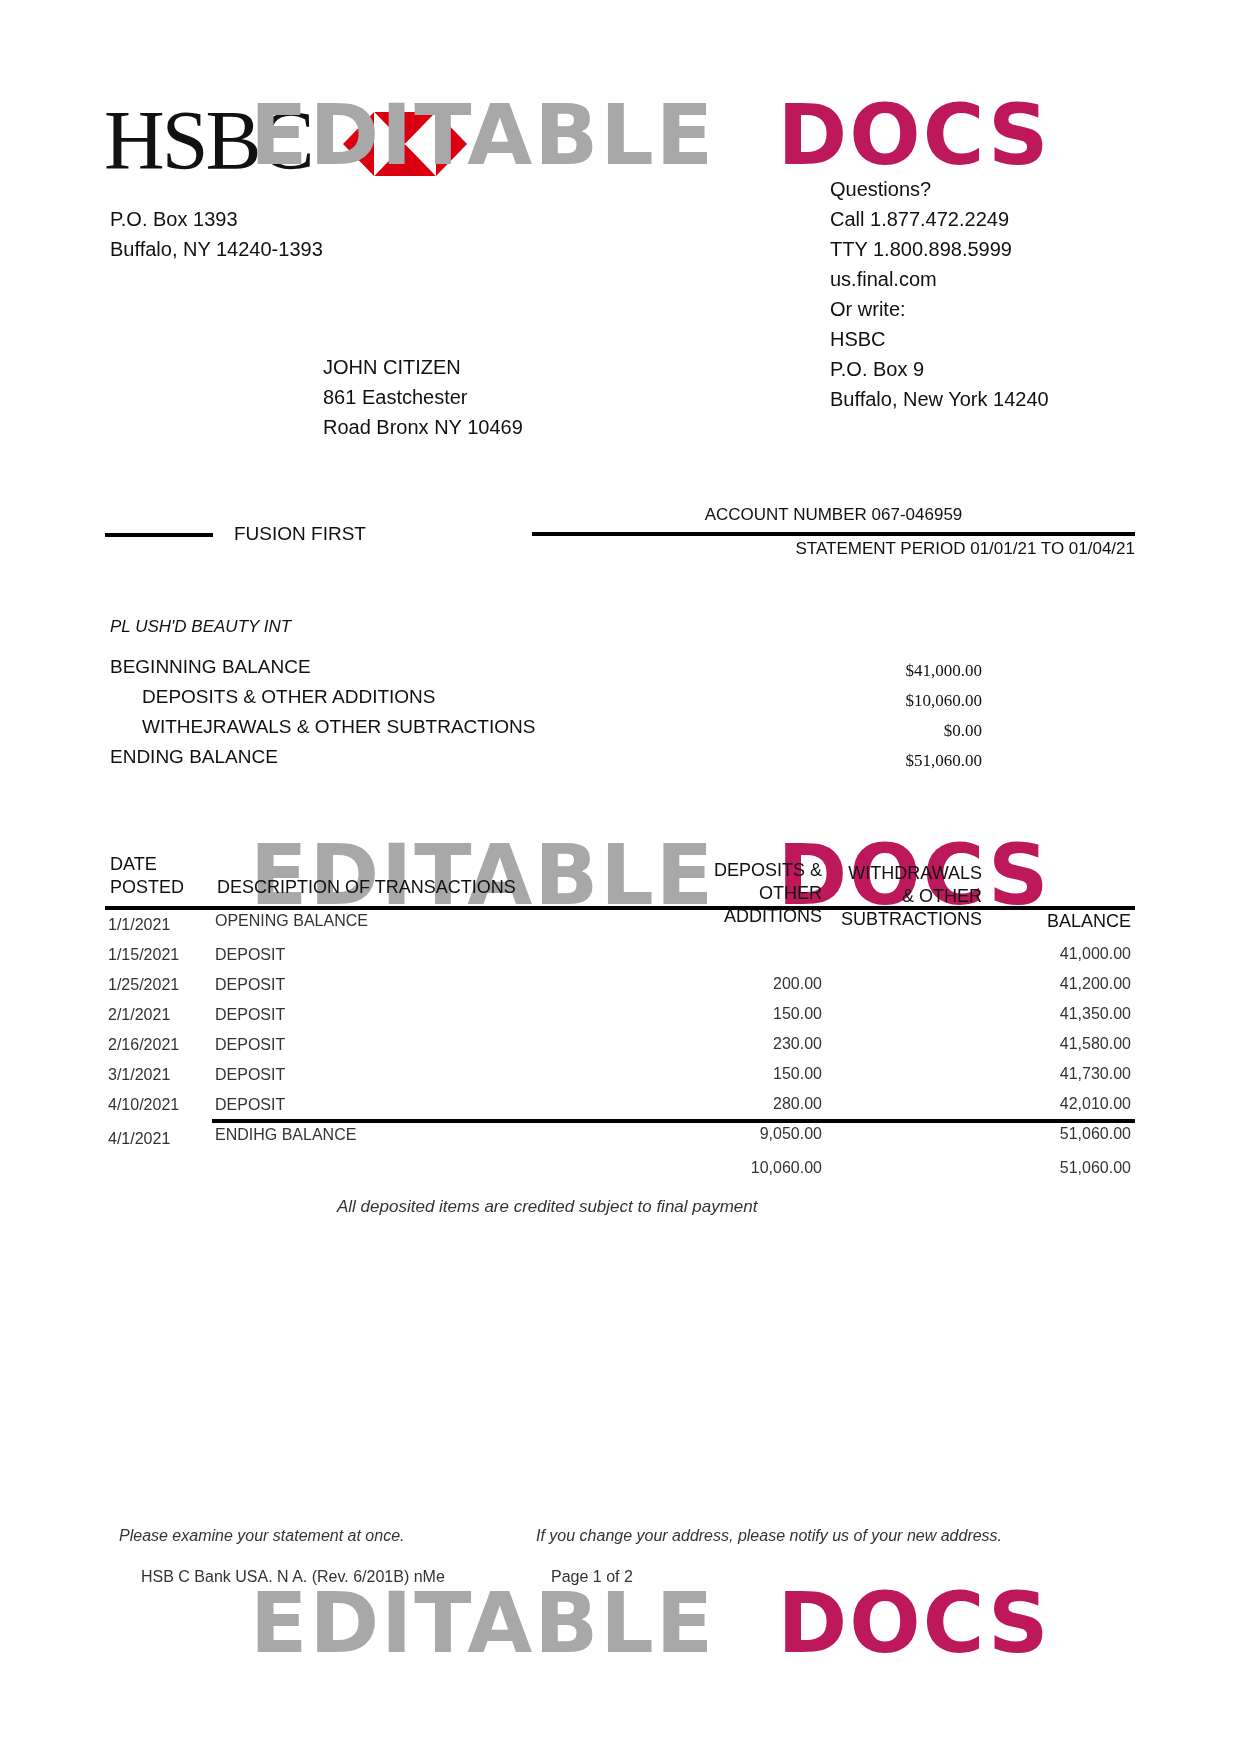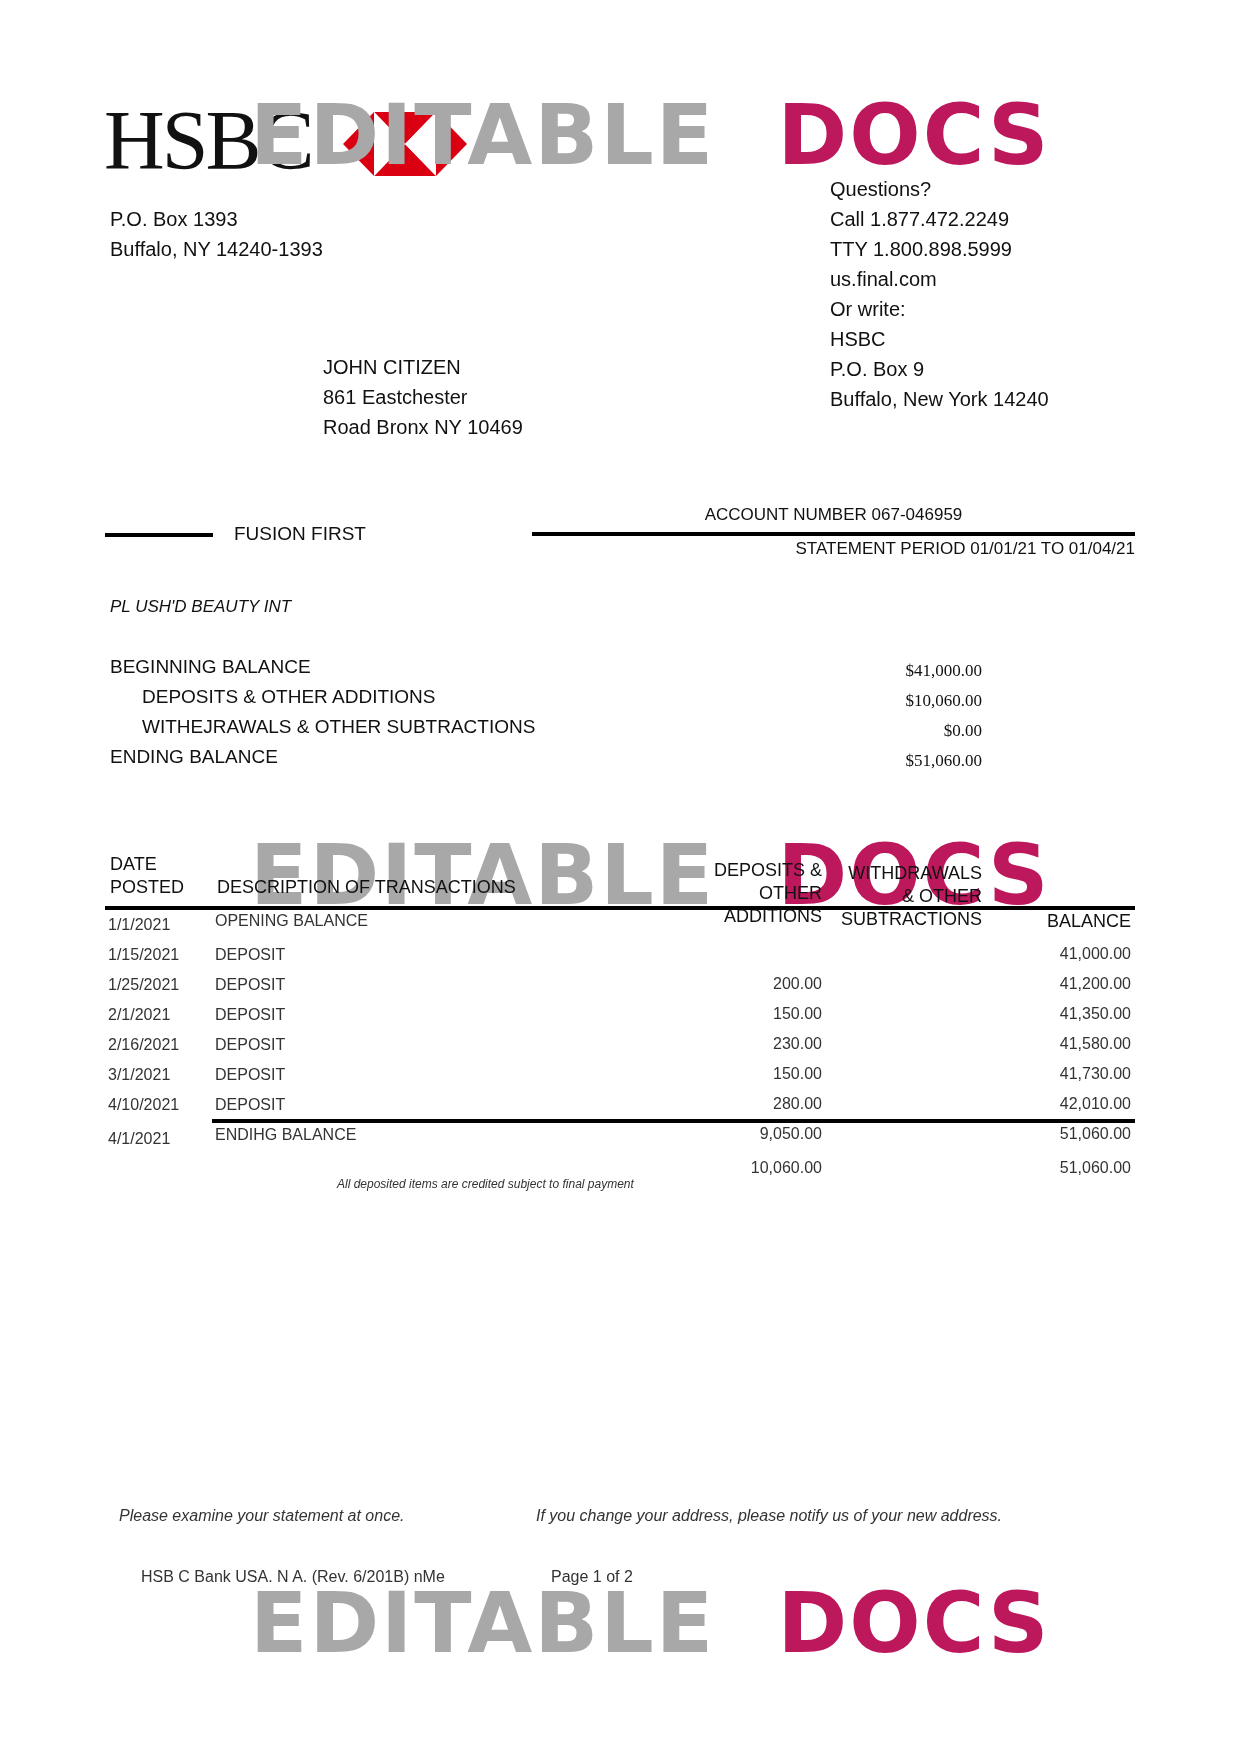--- a/index.html
+++ b/index.html
@@ -14,21 +14,21 @@
   .wm .g { color:#a8a8a8; }
   .wm .o { color:#be185d; }
   .rule { position:absolute; background:#000; }
   .hdr-small { font-size:17px; color:#111; }
   .cond { font-family:"Liberation Sans Narrow","Liberation Sans", sans-serif; }
   .summary-label { font-size:19px; }
   .summary-val { font-family:"Liberation Serif", serif; font-size:17px; text-align:right; width:200px; }
   .th { font-size:18px; line-height:23px; color:#111; }
   .td { font-size:16px; color:#333; }
   .num { text-align:right;margin-top:29px; }
-  .italic { font-style:italic; }
+  .italic { font-style:italic;margin-top:20px; }
   .foot { font-size:16px; color:#333; }
 </style>
 </head>
 <body>
 
 <div class="abs logo-text">HSBC</div>
 <svg class="abs logo-hex" viewBox="0 0 124 64">
   <polygon points="0,32 31,0 31,64" fill="#db0011"></polygon>
   <polygon points="124,32 93,0 93,64" fill="#db0011"></polygon>
   <polygon points="31,0 93,0 62,32" fill="#db0011"></polygon>
@@ -139,21 +139,21 @@
   <div class="abs td cond num" style="left:1000px; top:1096px; width:131px;">51,060.00</div>
 </div>
 
 <div class="rule" style="left:212px; top:1119px; width:923px; height:4px;"></div>
 
 <div class="abs td cond" style="left:108px; top:1130px;">4/1/2021</div>
 <div class="abs td cond" style="left:215px; top:1126px;">ENDIHG BALANCE</div>
 <div class="abs td cond num" style="left:680px; top:1130px; width:142px;">10,060.00</div>
 <div class="abs td cond num" style="left:1000px; top:1130px; width:131px;">51,060.00</div>
 
-<div class="abs italic cond" style="left:337px; top:1177px; font-size:12px; color:#333;">All deposited items are credited subject to final payment</div>
+<div class="abs italic cond" style="left:337px; top:1177px; font-size:17px; color:#333;">All deposited items are credited subject to final payment</div>
 
 <div class="abs italic cond foot" style="left:119px; top:1507px;">Please examine your statement  at  once.</div>
 <div class="abs italic cond foot" style="left:536px; top:1507px;">If you  change  your  address,  please  notify  us  of your  new  address.</div>
 <div class="abs cond foot" style="left:141px; top:1568px;">HSB C Bank USA. N A. (Rev. 6/201B) nMe</div>
 <div class="abs cond foot" style="left:551px; top:1568px;">Page 1 of 2</div>
 
 <div class="abs wm" style="left:250px; top:1578px;">
   <span class="g">EDITABLE</span>&nbsp;&nbsp;<span class="o">DOCS</span>
 </div>
 

